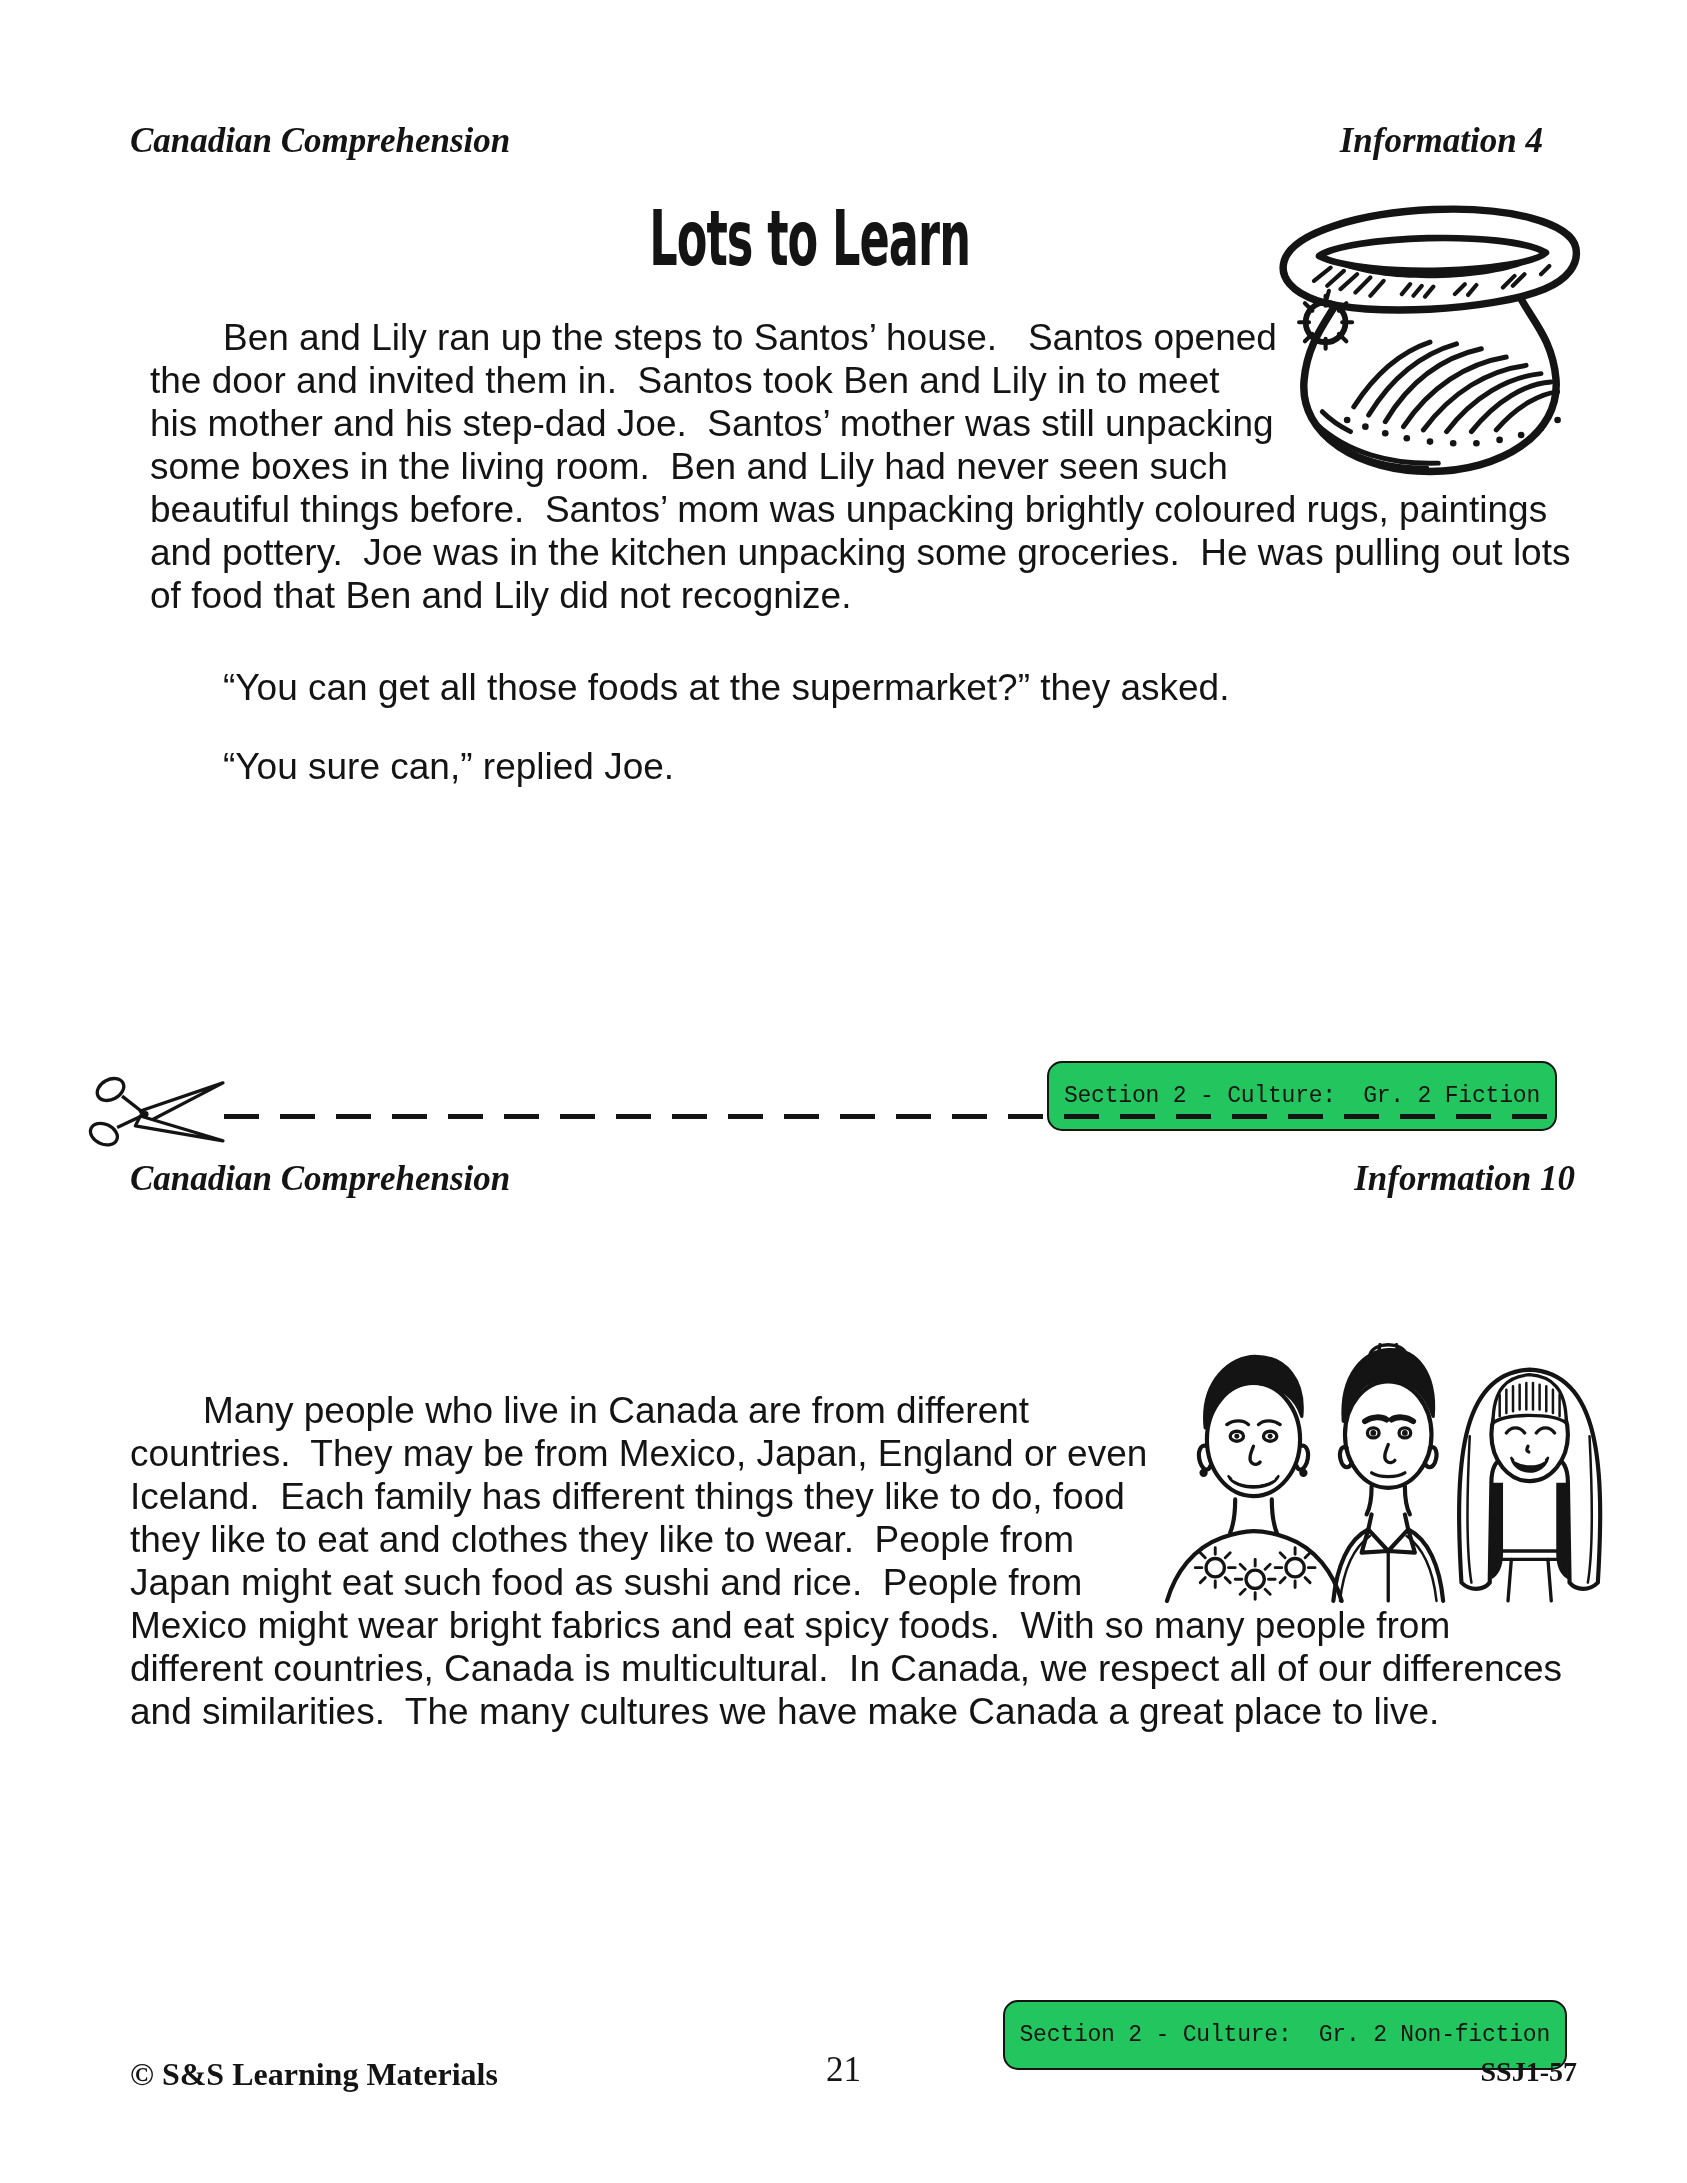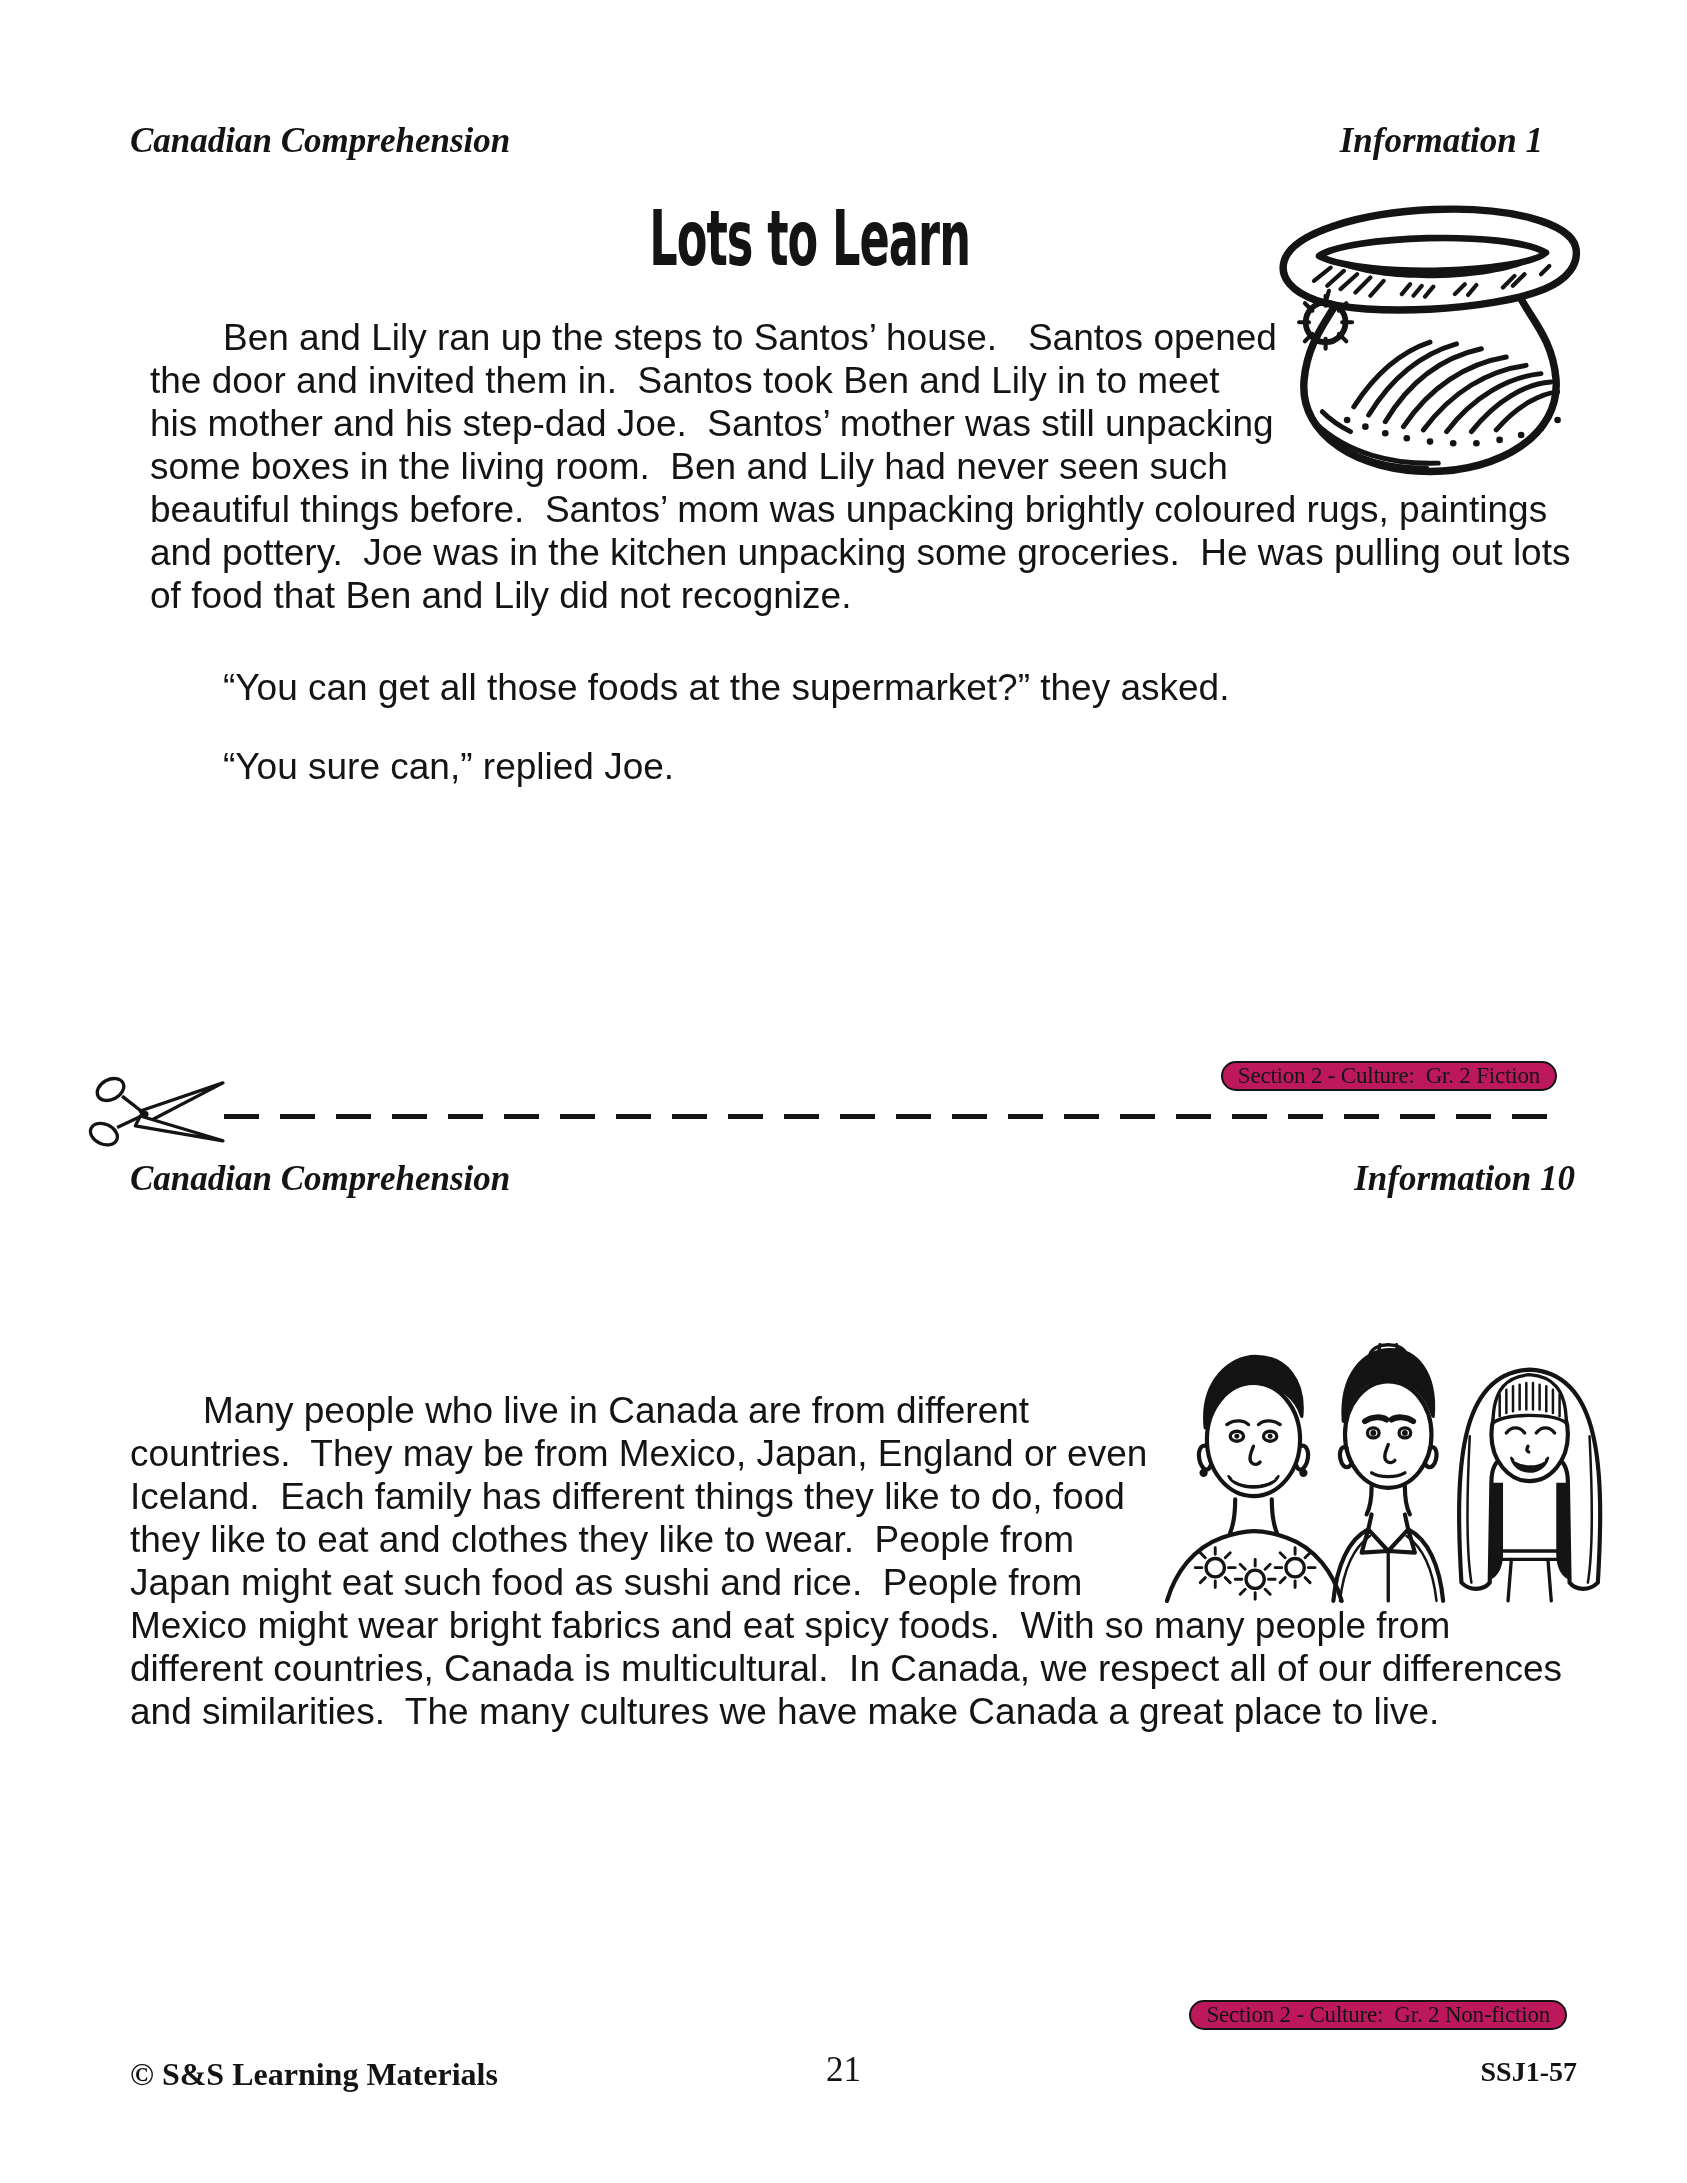--- a/index.html
+++ b/index.html
@@ -31,22 +31,22 @@
   }
   .bodycol p.p-first{margin-bottom:49px;}
   .spacer{float:right;}
   .spacer.s1{width:325px;height:171px;}
   .spacer.s2{width:430px;height:214px;}
   .illo{position:absolute;}
   .pot{left:1267px;top:198px;}
   .faces{left:1162px;top:1336px;}
   .badge{
     position:absolute;border:2.5px solid #141414;border-radius:15px;
-    padding:0 15px;font-family:Liberation Serif, serif;font-size:23px;
-    letter-spacing:-0.2px;white-space:pre;background:#be185d;
+    padding:20px 15px;font-family:Liberation Mono, monospace;font-size:23px;
+    letter-spacing:-0.2px;white-space:pre;background:#22c55e;
   }
   .badge1{top:1061px;right:130px;}
   .badge2{top:2000px;right:120px;}
   .cut-dashes{
     position:absolute;left:224px;top:1114px;width:1333px;height:5px;
     background:repeating-linear-gradient(90deg,#141414 0 35px,transparent 35px 56px);
   }
   .scissors{position:absolute;left:82px;top:1068px;}
   .foot-left{
     position:absolute;left:130px;top:2056px;
@@ -61,21 +61,21 @@
     font-family:"Liberation Serif",serif;font-weight:bold;font-size:28px;
   }
 </style>
 </head>
 <body>
 
 <div class="page">
 
   <div class="hdr hdr1">
     <span>Canadian Comprehension</span>
-    <span>Information 1</span>
+    <span>Information 4</span>
   </div>
 
   <div class="story-title title1">
     <span class="title-inner">Lots to Learn</span>
   </div>
 
   <svg class="illo pot" width="326" height="285" viewBox="0 0 392 344">
     <g stroke="#141414" fill="none" stroke-width="9" stroke-linecap="round" stroke-linejoin="round">
       <path d="M88,118 C74,146 48,172 44,220 C38,288 112,330 196,330 C280,330 354,286 348,218 C344,172 320,148 306,122"></path>
       <path d="M20,76 C30,42 110,18 200,14 C292,10 366,30 372,60 C376,80 362,98 334,110 C270,136 120,144 60,124 C30,114 14,96 20,76 Z" fill="#ffffff"></path>

